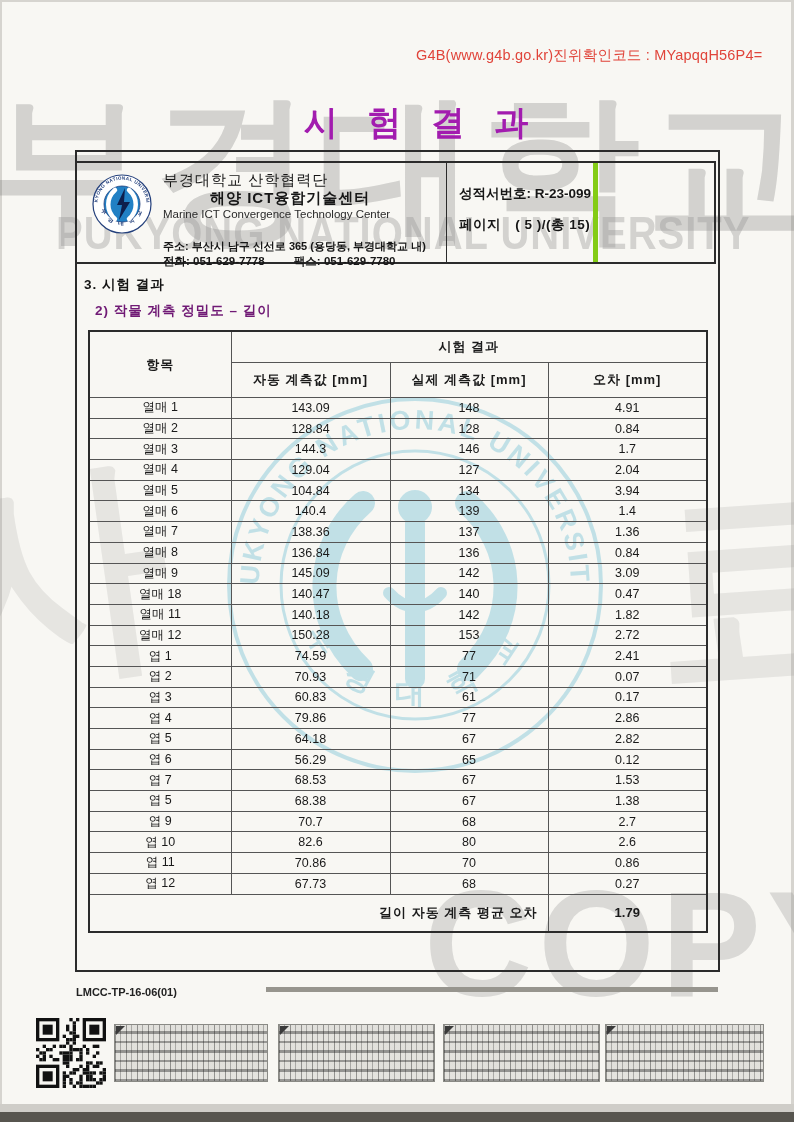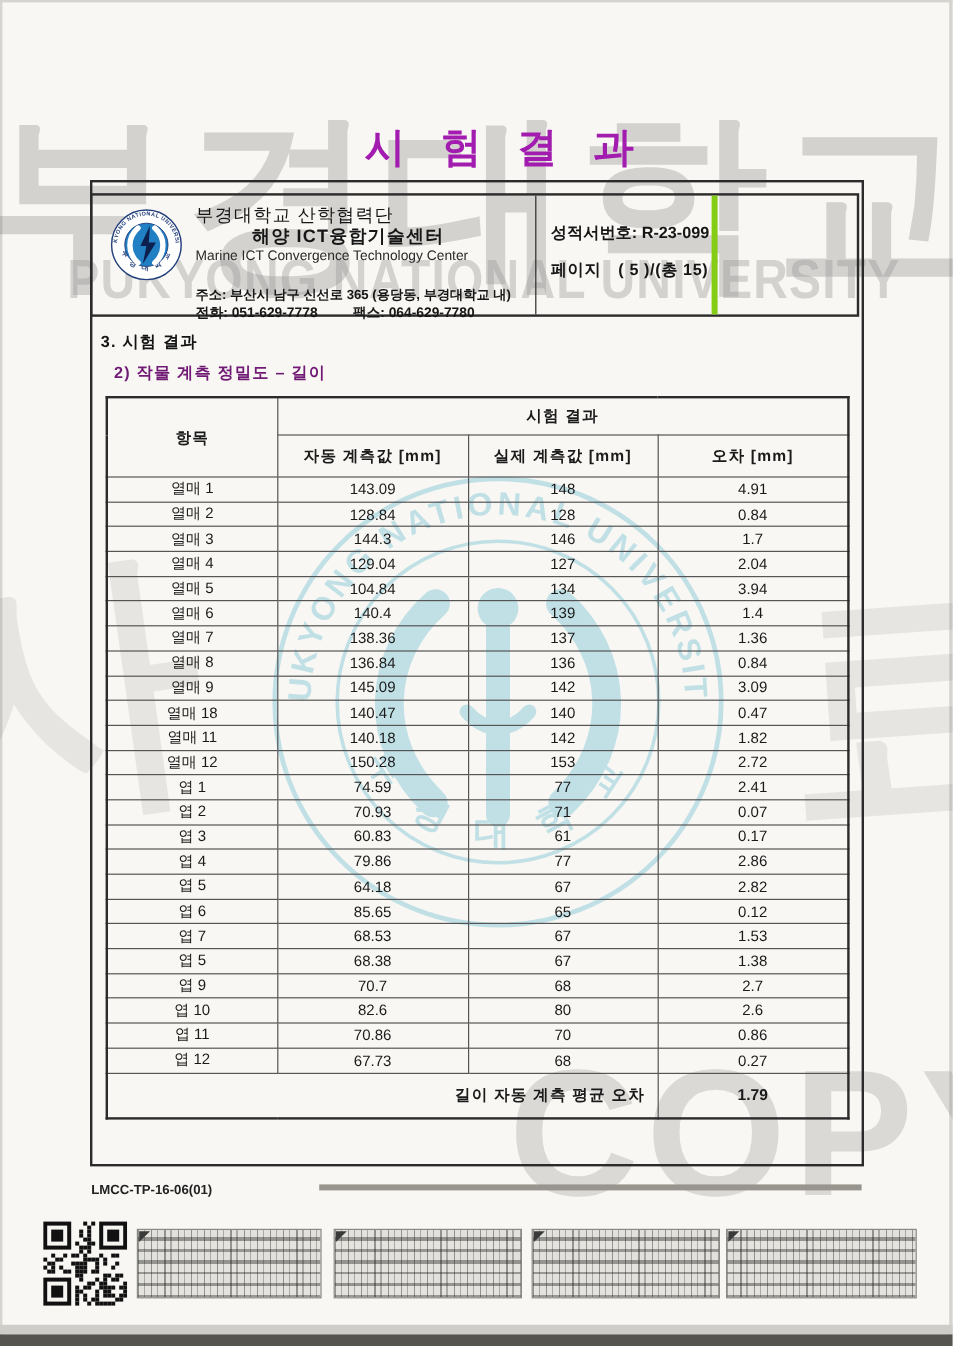--- a/index.html
+++ b/index.html
@@ -108,20 +108,21 @@
     </text>
     <g stroke="#8ccbdb" fill="none" stroke-linecap="round">
       <path d="M -52,-82 C -100,-40 -106,34 -54,84" stroke-width="24"></path>
       <path d="M 52,-82 C 100,-40 106,34 54,84" stroke-width="24"></path>
       <path d="M 0,-62 L 0,94" stroke-width="20"></path>
       <circle cx="0" cy="-78" r="17" fill="#8ccbdb" stroke="none"></circle>
       <path d="M -26,8 C -10,26 10,26 26,8" stroke-width="12"></path>
     </g>
   </svg>
 
+  <div class="g4b">G4B(www.g4b.go.kr)진위확인코드 : MYapqqH56P4=</div>
 
   <div class="title">시 험 결 과</div>
 
   <div class="frame"></div>
 
   <div class="hdrbox">
     <div class="hdr-cell1">
       <svg class="logo" viewBox="-30 -30 60 60">
         <defs>
           <path id="lt" d="M -24.5,0 A 24.5,24.5 0 0 1 24.5,0"></path>
@@ -139,21 +140,21 @@
         <path d="M 7,-14 C 16,-6 16,7 7,15" stroke="#ffffff" stroke-width="4.5" fill="none" stroke-linecap="round"></path>
         <path d="M 3,-16 L -5,1 L 0,1 L -3,16 L 8,-2 L 2,-2 Z" fill="#0d1f4d"></path>
       </svg>
       <div class="orgtxt">
         <div class="org-l1">부경대학교 산학협력단</div>
         <div class="org-l2">해양 ICT융합기술센터</div>
         <div class="org-l3">Marine ICT Convergence Technology Center</div>
         <div class="org-l4">주소: 부산시 남구 신선로 365 (용당동, 부경대학교 내)</div>
         <div class="org-l5">
           <span>전화: 051-629-7778</span>
-          <span class="fax">팩스: 064-629-7780</span>
+          <span class="fax">팩스: 051-629-7780</span>
         </div>
       </div>
     </div>
     <div class="hdr-cell2">
       <div class="repno">
         <span>성적서번호:</span>
         <span>R-23-099</span>
       </div>
       <div class="pageline">
         <span>페이지</span>
@@ -282,21 +283,21 @@
           <td>2.86</td>
         </tr>
         <tr>
           <td>엽 5</td>
           <td>64.18</td>
           <td>67</td>
           <td>2.82</td>
         </tr>
         <tr>
           <td>엽 6</td>
-          <td>85.65</td>
+          <td>56.29</td>
           <td>65</td>
           <td>0.12</td>
         </tr>
         <tr>
           <td>엽 7</td>
           <td>68.53</td>
           <td>67</td>
           <td>1.53</td>
         </tr>
         <tr>

